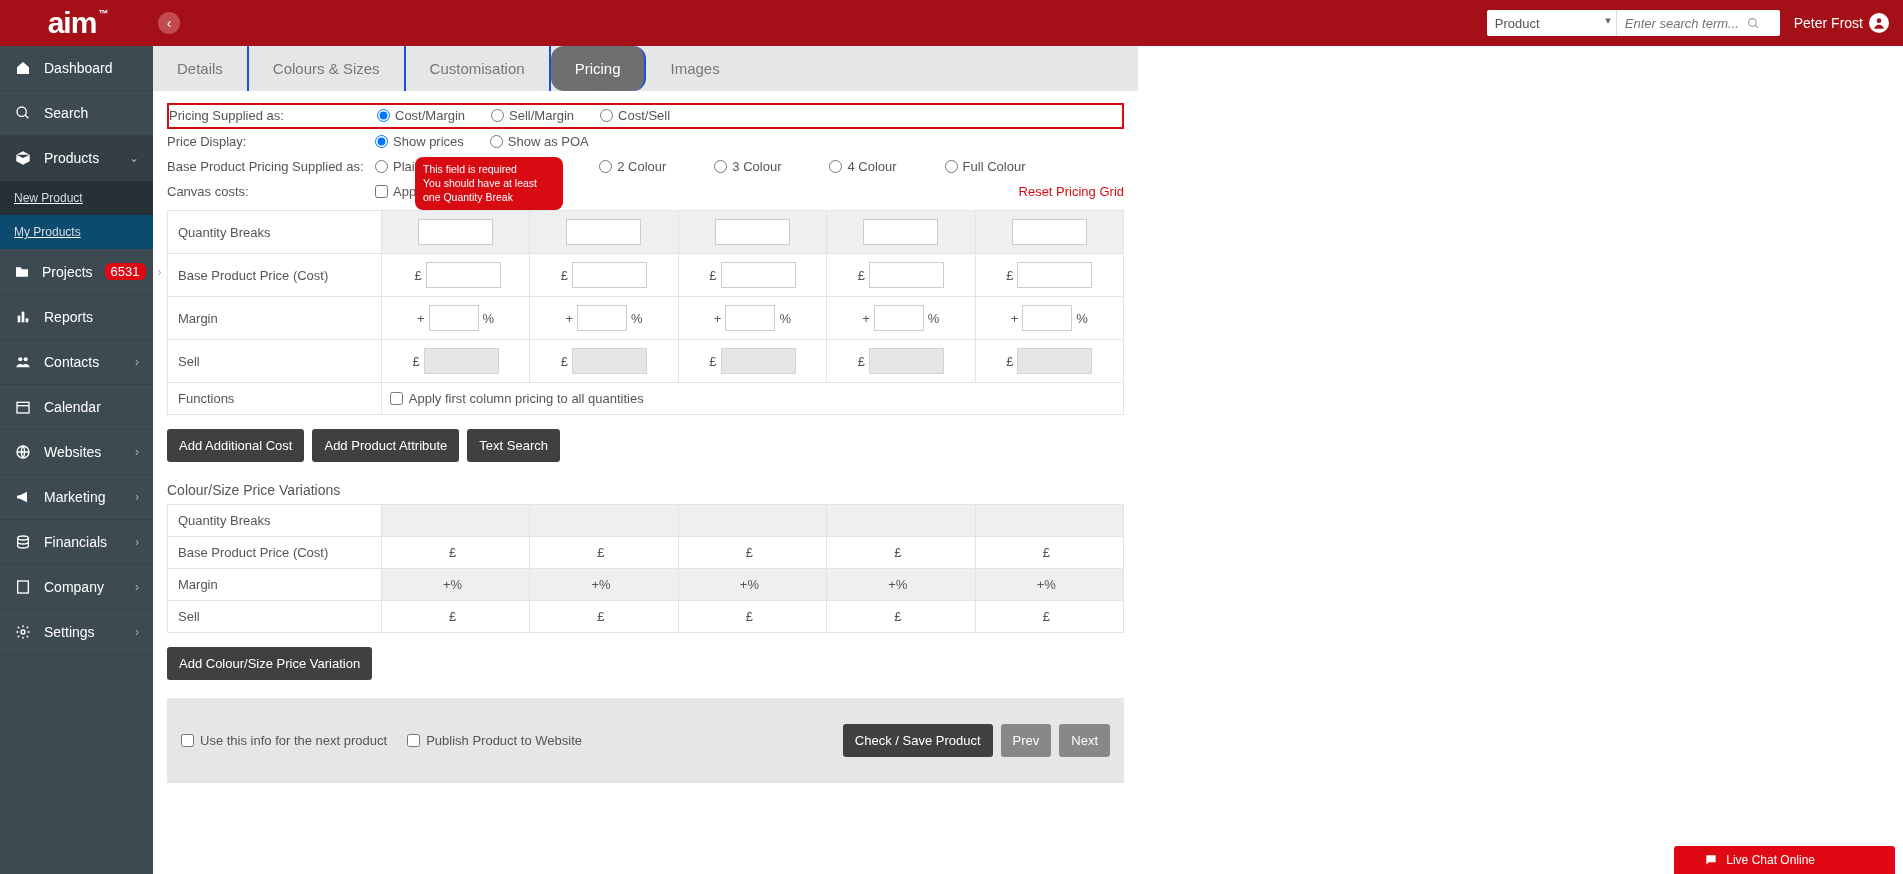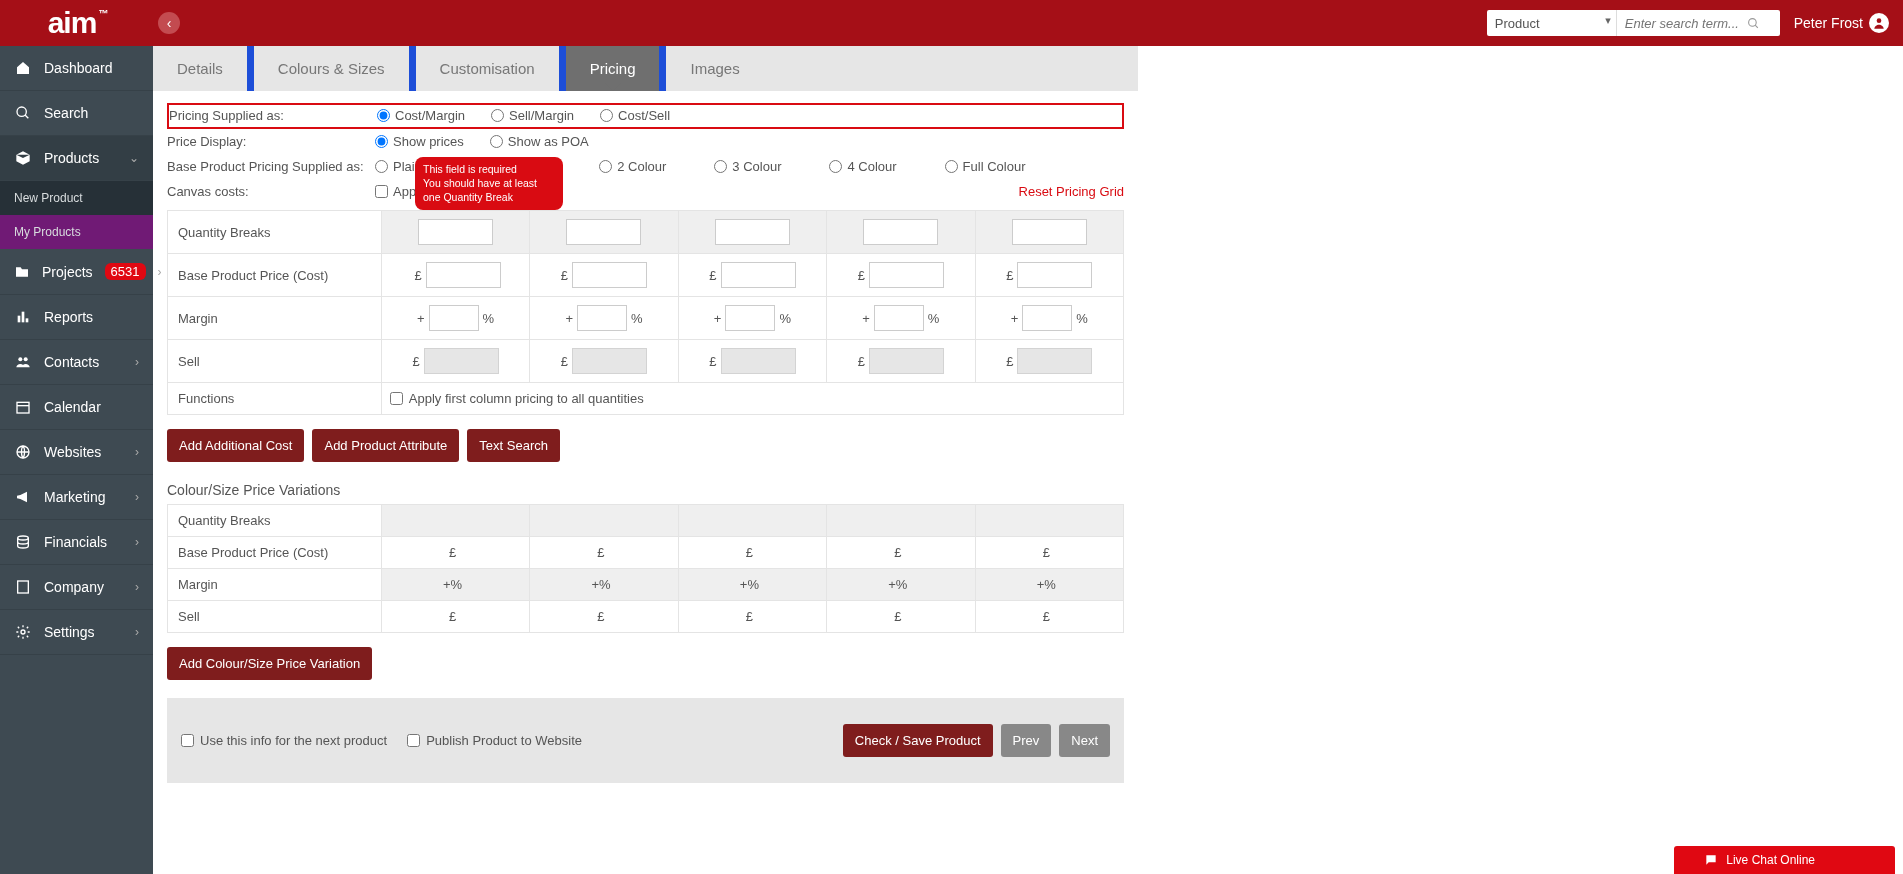--- a/index.html
+++ b/index.html
@@ -19,30 +19,30 @@
 .search-combo .sicon { position:relative; left:-20px; color:#999; font-size:13px; pointer-events:none; }
 .user { color:#fff; font-size:14px; margin-left:14px; display:flex; align-items:center; gap:6px; }
 .user-icon { width:20px; height:20px; border-radius:50%; background:#fff; display:flex; align-items:center; justify-content:center; }
 
 
 .layout { display:flex; }
 .sidebar { width:153px; background:#3e4a52; min-height: calc(100vh - 46px); color:#fff; }
 .side-item { display:flex; align-items:center; gap:12px; padding:14px 14px; font-size:14px; color:#fff; border-bottom:1px solid #364148; cursor:pointer; position:relative; }
 .side-item .ic { width:18px; display:flex; justify-content:center; font-size:14px; }
 .side-item .chev { margin-left:auto; font-size:12px; color:#aaa; }
-.side-sub { background:#701a75; }
+.side-sub { background:#0c4a6e;text-decoration:underline; }
 .side-sub .sub { padding:10px 14px 10px 14px; font-size:12px; color:#d8dcde; cursor:pointer; }
 .side-sub .sub.selected { background:#263037; }
 .badge-red { background:#e00812; color:#fff; font-size:13px; padding:1px 6px; border-radius:6px; }
 
 
 .main { flex:1; background:#fff; min-height: calc(100vh - 46px); padding:0; }
 .tabs { display:flex; background:#e6e6e6; }
-.tab { padding:14px 24px; font-size:15px; color:#777; cursor:pointer; border-right:7px solid #1d4ed8; position:relative; }
-.tab.active { background:#6f6f6f; color:#fff; }
+.tab { padding:14px 24px; font-size:15px; color:#777; cursor:pointer; border-right:2px solid #1d4ed8; position:relative; }
+.tab.active { background:#6f6f6f; color:#fff;border-radius:13px; }
 .tab.active::after { content:""; position:absolute; bottom:-8px; left:50%; transform:translateX(-50%); border:8px solid transparent; border-top-color:#6f6f6f; }
 
 .content { padding:12px 14px 20px 14px; max-width: 985px; }
 .row-line { display:flex; align-items:center; gap:8px; padding:5px 0; font-size:13px; color:#555; }
 .row-line .lbl { width:200px; font-size:13px; }
 .highlight-row { border:2px solid #d90b12; padding:3px 4px 4px 0; }
 .radio-item { display:flex; align-items:center; gap:5px; margin-right:18px; font-size:13px; color:#555;}
 input[type=radio], input[type=checkbox] { margin:0; }
 
 .tooltip { position:absolute; background:#d90b12; color:#fff; font-size:10.5px; padding:5px 8px; border-radius:8px; line-height:1.35; z-index:5; }
@@ -57,21 +57,21 @@
 table.grid td.cell { background:#efefef; width:118px; text-align:center; position:relative; }
 table.grid td.cell.white { background:#fff; }
 table.grid td.cell input { width:75px; height:26px; border:1px solid #ccc; text-align:center; font-size:13px; }
 table.grid td.cell input.ro { background:#e6e6e6; border:1px solid #d3d3d3; }
 .prefix { font-size:13px; color:#555; margin-right:4px;}
 .suffix { font-size:13px; color:#555; margin-left:4px;}
 .func-row td { background:#fff !important; }
 .func-chk { display:flex; align-items:center; gap:6px; font-size:13px; color:#555;}
 
 .btn-row { display:flex; gap:8px; margin-top:14px; }
-.btn { background:#7f1d1d; color:#fff; border:none; padding:9px 12px; font-size:13px; border-radius:3px; cursor:pointer; }
+.btn { background:#404040; color:#fff; border:none; padding:9px 12px; font-size:13px; border-radius:3px; cursor:pointer; }
 .btn.grey { background:#888; }
 
 .sect-title { font-size:14px; color:#555; margin-top:20px; margin-bottom:6px; }
 
 .variation td.cell { text-align:right; padding-right:12px; }
 
 
 .footer-bar { background:#e6e6e6; padding:26px 14px; margin-top:18px; display:flex; align-items:center; gap:20px; font-size:13px; color:#555; max-width:985px; }
 .footer-bar .right { margin-left:auto; display:flex; gap:8px; }
 

